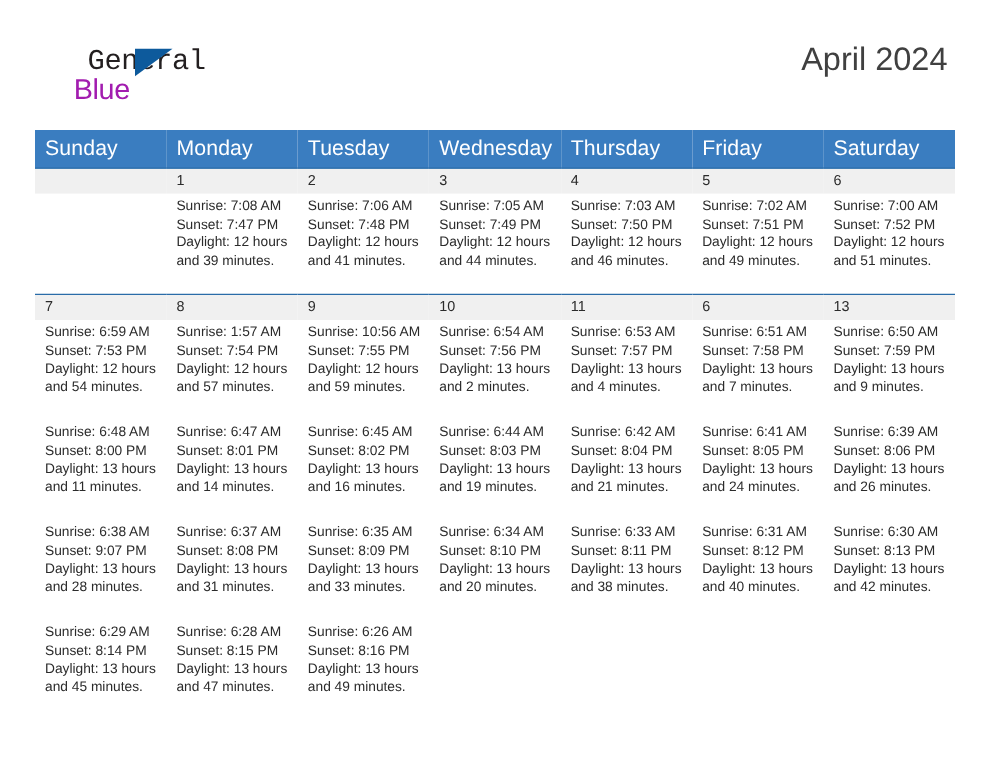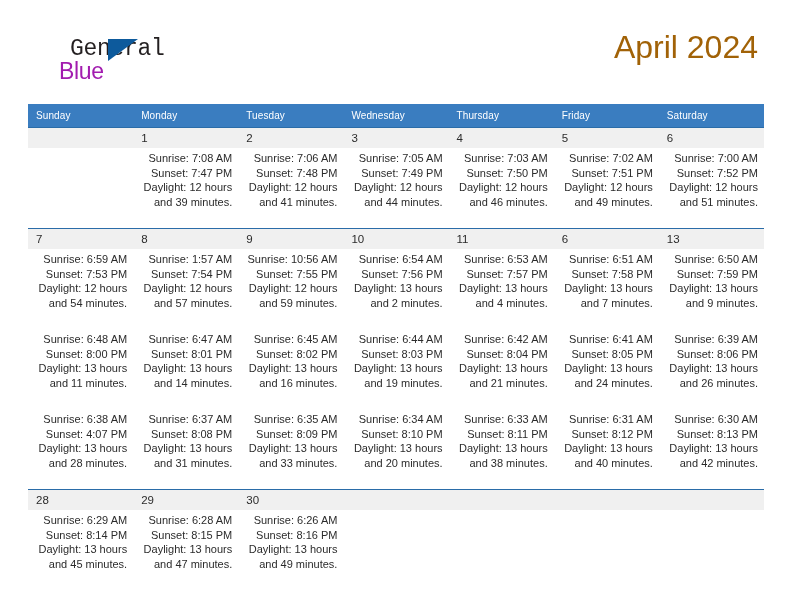--- a/index.html
+++ b/index.html
@@ -68,22 +68,22 @@
     border-bottom: 22px solid transparent;
   }
 
   .title-block {
     position: absolute;
     right: 34px;
     top: 30px;
     text-align: right;
   }
   .cal-title {
-    font-size: 32px;
-    color: #a16207;
+    font-size: 26px;
+    color: #404040;
     font-weight: normal;
     line-height: 34px;
     white-space: nowrap;
   }
   .cal-subtitle {
     font-size: 14.5px;
     color: #232323;
     line-height: 22px;
     margin-top: 4px;
     white-space: nowrap;
@@ -96,21 +96,21 @@
     top: 104px;
     width: 736px;
     border-collapse: collapse;
     table-layout: fixed;
   }
   .calendar col { width: 105.14px; }
 
   thead th {
     background: #3a7dc0;
     color: #ffffff;
-    font-size: 10px;
+    font-size: 17px;
     font-weight: normal;
     text-align: left;
     padding: 5px 0 5px 8px;
     height: 13px;
     vertical-align: middle;
     letter-spacing: 0.1px;
   }
 
   
   .daynum-row td {
@@ -129,21 +129,20 @@
 
   
   .detail-row td {
     background: #ffffff;
     height: 71px;
     padding: 3px 6px 6px 8px;
     vertical-align: top;
     font-size: 11px;
     color: #2b2b2b;
     line-height: 14.6px;
-    text-align: right;
   }
   .detail-row td .line {
     display: block;
     white-space: nowrap;
   }
   .detail-row td.empty { background: #ffffff; }
 
   
 </style>
 </head>
@@ -328,21 +327,21 @@
           <td>
             <span class="line">Sunrise: 6:39 AM</span>
             <span class="line">Sunset: 8:06 PM</span>
             <span class="line">Daylight: 13 hours</span>
             <span class="line">and 26 minutes.</span>
           </td>
         </tr>
         <tr class="detail-row">
           <td>
             <span class="line">Sunrise: 6:38 AM</span>
-            <span class="line">Sunset: 4:07 PM</span>
+            <span class="line">Sunset: 9:07 PM</span>
             <span class="line">Daylight: 13 hours</span>
             <span class="line">and 28 minutes.</span>
           </td>
           <td>
             <span class="line">Sunrise: 6:37 AM</span>
             <span class="line">Sunset: 8:08 PM</span>
             <span class="line">Daylight: 13 hours</span>
             <span class="line">and 31 minutes.</span>
           </td>
           <td>
@@ -369,29 +368,20 @@
             <span class="line">Daylight: 13 hours</span>
             <span class="line">and 40 minutes.</span>
           </td>
           <td>
             <span class="line">Sunrise: 6:30 AM</span>
             <span class="line">Sunset: 8:13 PM</span>
             <span class="line">Daylight: 13 hours</span>
             <span class="line">and 42 minutes.</span>
           </td>
         </tr>
-        <tr class="daynum-row">
-          <td>28</td>
-          <td>29</td>
-          <td>30</td>
-          <td class="empty"></td>
-          <td class="empty"></td>
-          <td class="empty"></td>
-          <td class="empty"></td>
-        </tr>
         <tr class="detail-row">
           <td>
             <span class="line">Sunrise: 6:29 AM</span>
             <span class="line">Sunset: 8:14 PM</span>
             <span class="line">Daylight: 13 hours</span>
             <span class="line">and 45 minutes.</span>
           </td>
           <td>
             <span class="line">Sunrise: 6:28 AM</span>
             <span class="line">Sunset: 8:15 PM</span>

